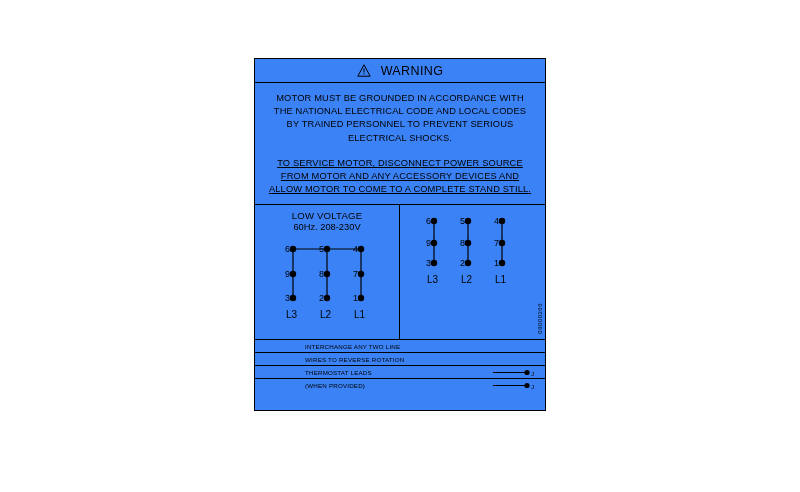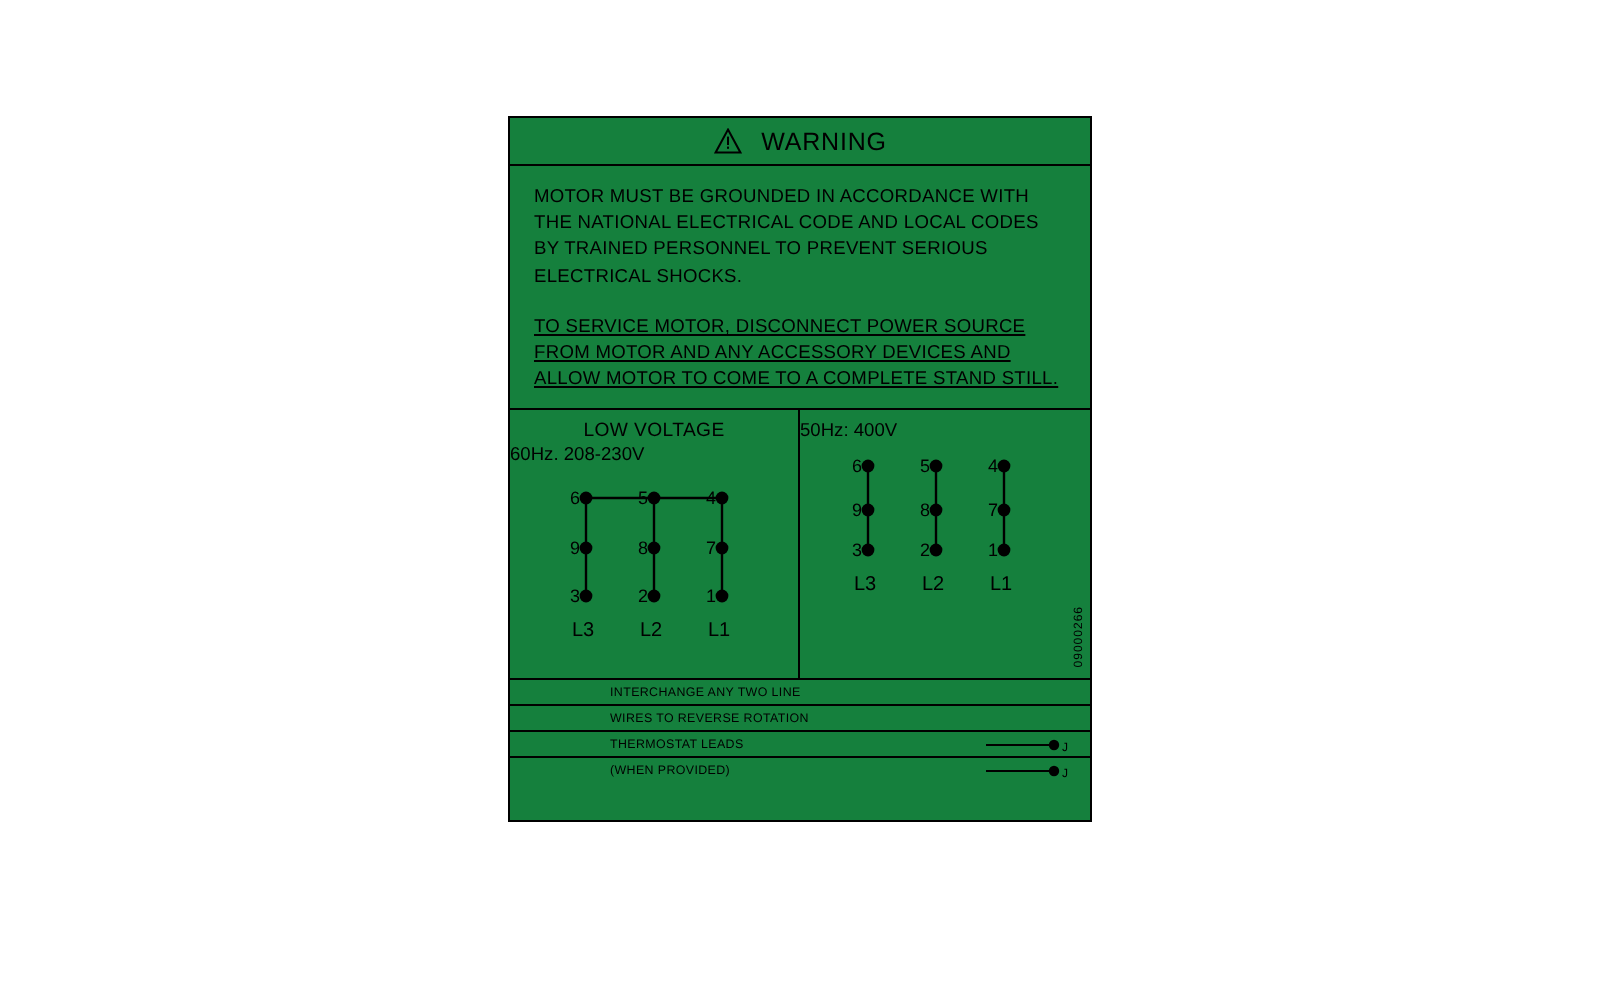--- a/index.html
+++ b/index.html
@@ -17,21 +17,21 @@
 
   
   #plate {
     position: absolute;
     left: 254px;
     top: 58px;
     width: 292px;
     height: 353px;
     border: 1.5px solid #000;
     box-sizing: border-box;
-    background: #15803d;
+    background: #3b82f6;
   }
 
   
   .warn-head {
     height: 23px;
     border-bottom: 1.5px solid #000;
     display: flex;
     align-items: center;
     justify-content: center;
     gap: 10px;
@@ -52,20 +52,21 @@
     padding: 9px 12px 8px 12px;
     border-bottom: 1.5px solid #000;
     min-height: 118px;
     box-sizing: border-box;
   }
   .warn-para {
     font-size: 9.3px;
     line-height: 13.2px;
     color: #000;
     letter-spacing: 0.15px;
+    text-align: center;
   }
   .warn-para + .warn-para {
     margin-top: 12px;
     text-decoration: underline;
   }
 
   
   .volt-row {
     display: flex;
     border-bottom: 1.5px solid #000;
@@ -85,20 +86,21 @@
     width: 50%;
   }
   .volt-title {
     text-align: center;
     font-size: 9.6px;
     line-height: 11.5px;
     color: #000;
     letter-spacing: 0.2px;
   }
   .volt-sub {
+    text-align: center;
     font-size: 9.3px;
     line-height: 11.5px;
     color: #000;
   }
 
   
   .diagram {
     position: relative;
     width: 100%;
     height: 88px;
@@ -204,21 +206,20 @@
           <text x="98" y="65" font-family="Liberation Sans, sans-serif" font-size="9" fill="#000">1</text>
 
           <text x="31" y="82" font-family="Liberation Sans, sans-serif" font-size="10" fill="#000">L3</text>
           <text x="65" y="82" font-family="Liberation Sans, sans-serif" font-size="10" fill="#000">L2</text>
           <text x="99" y="82" font-family="Liberation Sans, sans-serif" font-size="10" fill="#000">L1</text>
         </svg>
       </div>
     </div>
 
     <div class="volt-panel high">
-      <div class="volt-sub">50Hz: 400V</div>
 
       <div class="diagram">
         <svg width="145" height="82" viewBox="0 0 145 82">
 
           <line x1="34" y1="8" x2="34" y2="50" stroke="#000" stroke-width="1.2"></line>
           <line x1="68" y1="8" x2="68" y2="50" stroke="#000" stroke-width="1.2"></line>
           <line x1="102" y1="8" x2="102" y2="50" stroke="#000" stroke-width="1.2"></line>
 
           <circle cx="34" cy="8" r="3.2" fill="#000"></circle>
           <circle cx="68" cy="8" r="3.2" fill="#000"></circle>

